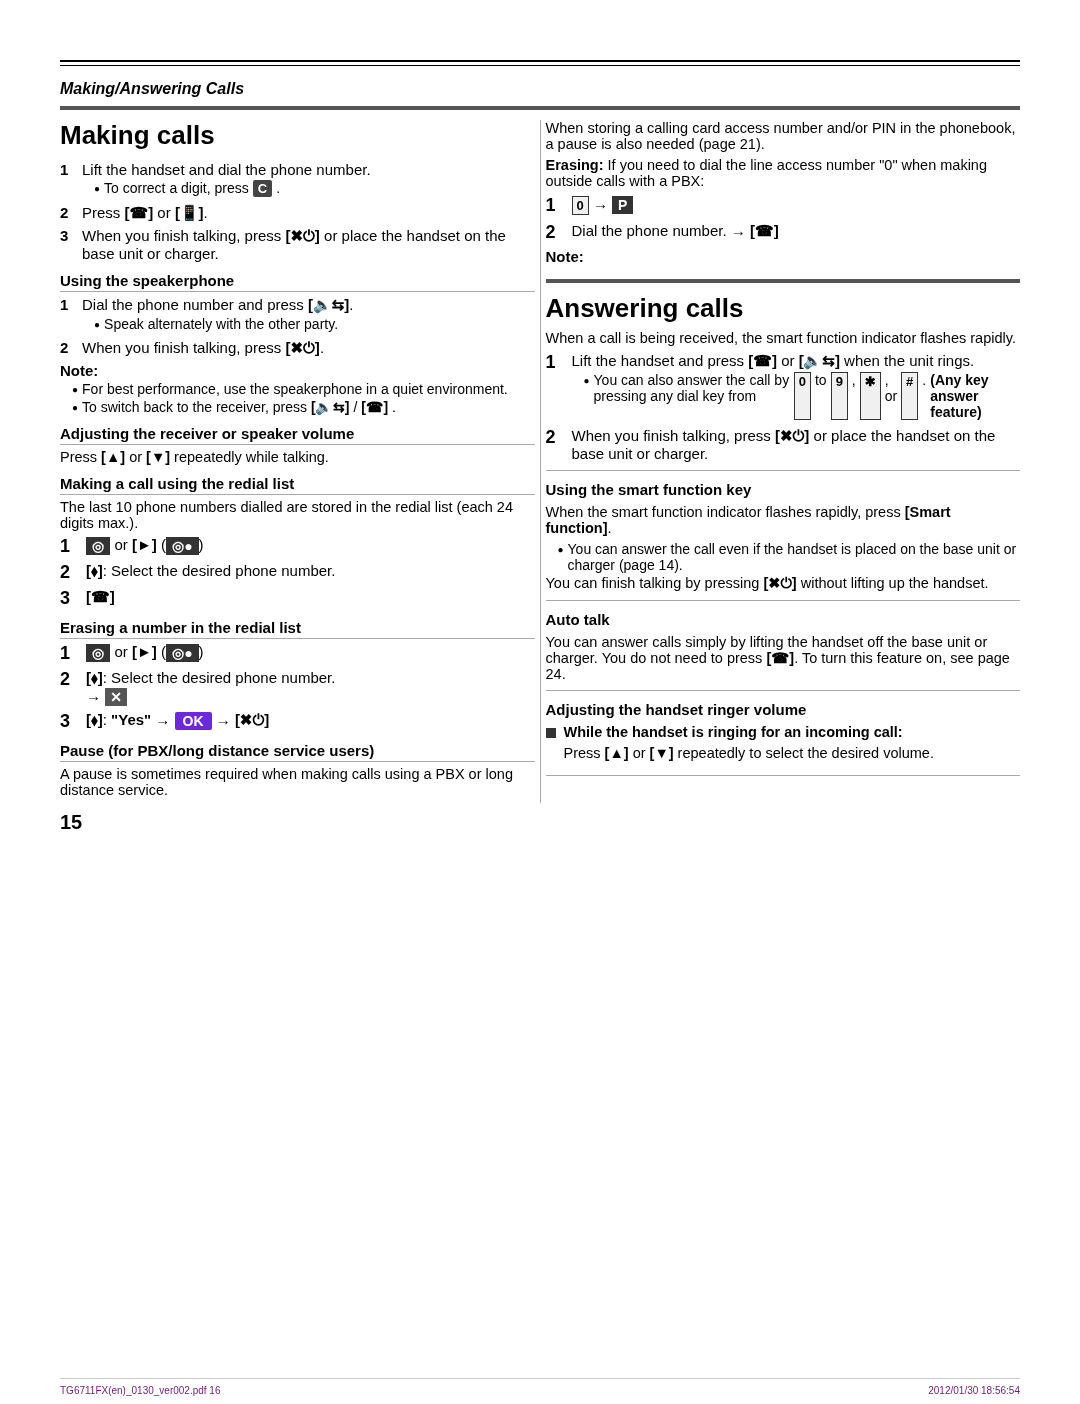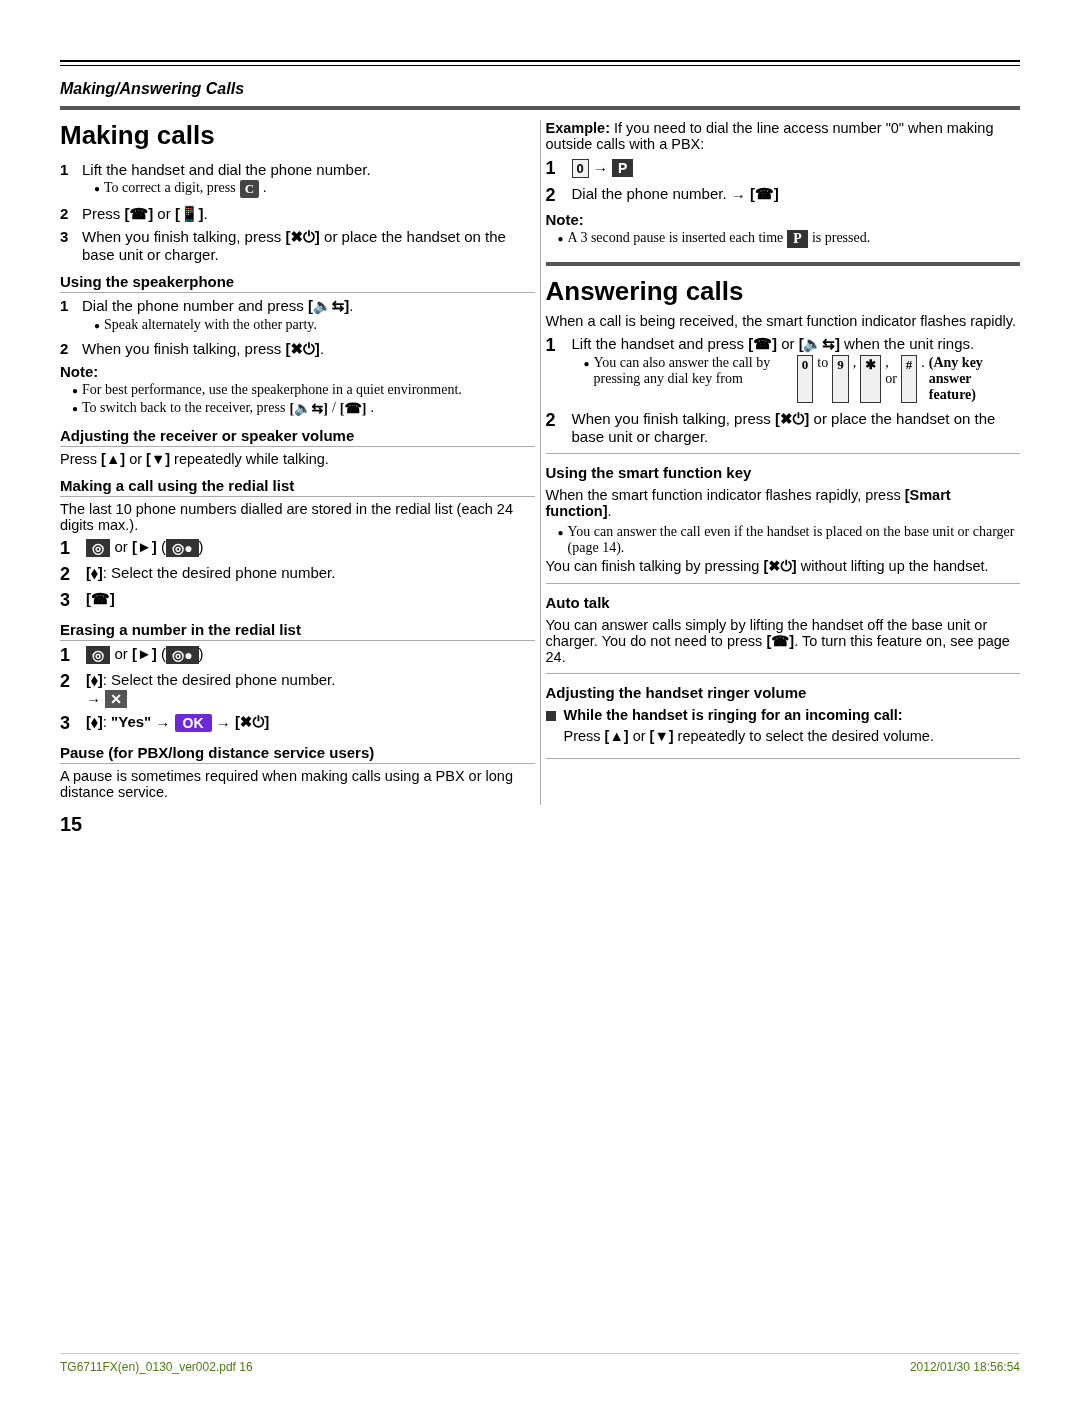--- a/index.html
+++ b/index.html
@@ -87,21 +87,20 @@
     }
 
     .li-content {
       flex: 1;
     }
 
     .bullet-list {
       list-style: none;
       padding: 0;
       margin: 2px 0 2px 12px;
-      font-family: Liberation Serif, serif;
     }
 
     .bullet-list li {
       display: flex;
       gap: 4px;
       margin-bottom: 2px;
       font-size: 14px;
     }
 
     .bullet-list li::before {
@@ -195,27 +194,27 @@
 
     .subsection-divider {
       height: 1px;
       background: #aaa;
       margin: 8px 0;
     }
 
     
     .footer {
       position: absolute;
-      bottom: 30px;
+      bottom: 8px;
       left: 60px;
       right: 60px;
       display: flex;
       justify-content: space-between;
-      font-size: 12px;
-      color: #4d7c0f;
+      font-size: 10px;
+      color: #701a75;
       border-top: 1px solid #ccc;
       padding-top: 6px;
     }
 
     .page-num {
       font-size: 20px;
       font-weight: bold;
       margin: 8px 0 6px 0;
     }
 
@@ -383,45 +382,43 @@
         <div class="subsection-title">Pause (for PBX/long distance service users)</div>
         <p>A pause is sometimes required when making calls using a PBX or long distance service.</p>
 
       </div>
 
       <div class="col-divider"></div>
 
       <div class="right-col">
 
         <div style="margin-bottom: 14px;">
+          <p>When storing a calling card access number and/or PIN in the phonebook, a pause is also needed (page 21).</p>
 
           <p>
-            <span class="bold">Example:</span> If you need to dial the line access number "0" when making outside calls with a PBX:
+            <span class="bold">Erasing:</span> If you need to dial the line access number "0" when making outside calls with a PBX:
           </p>
 
           <div class="step-row" style="margin: 6px 0;">
             <span class="num li-num-large">1</span>
             <div class="li-content">
               <span class="inline-block-key">0</span>
               <span class="arrow"> → </span>
               <span class="dark-block">P</span>
             </div>
           </div>
 
           <div class="step-row">
             <span class="num li-num-large">2</span>
             <div class="li-content">
               Dial the phone number. → <span class="bracket-key">[☎]</span>
             </div>
           </div>
 
           <div class="note-label">Note:</div>
-          <ul class="bullet-list">
-            <li>A 3 second pause is inserted each time <span class="dark-block">P</span> is pressed.</li>
-          </ul>
         </div>
 
         <div class="right-divider" style="height:4px; background:#555; margin-bottom:8px;"></div>
 
         <h1 class="right-section-header">Answering calls</h1>
 
         <p>When a call is being received, the smart function indicator flashes rapidly.</p>
 
         <div class="step-row" style="margin-top:6px;">
           <span class="num li-num-large">1</span>

